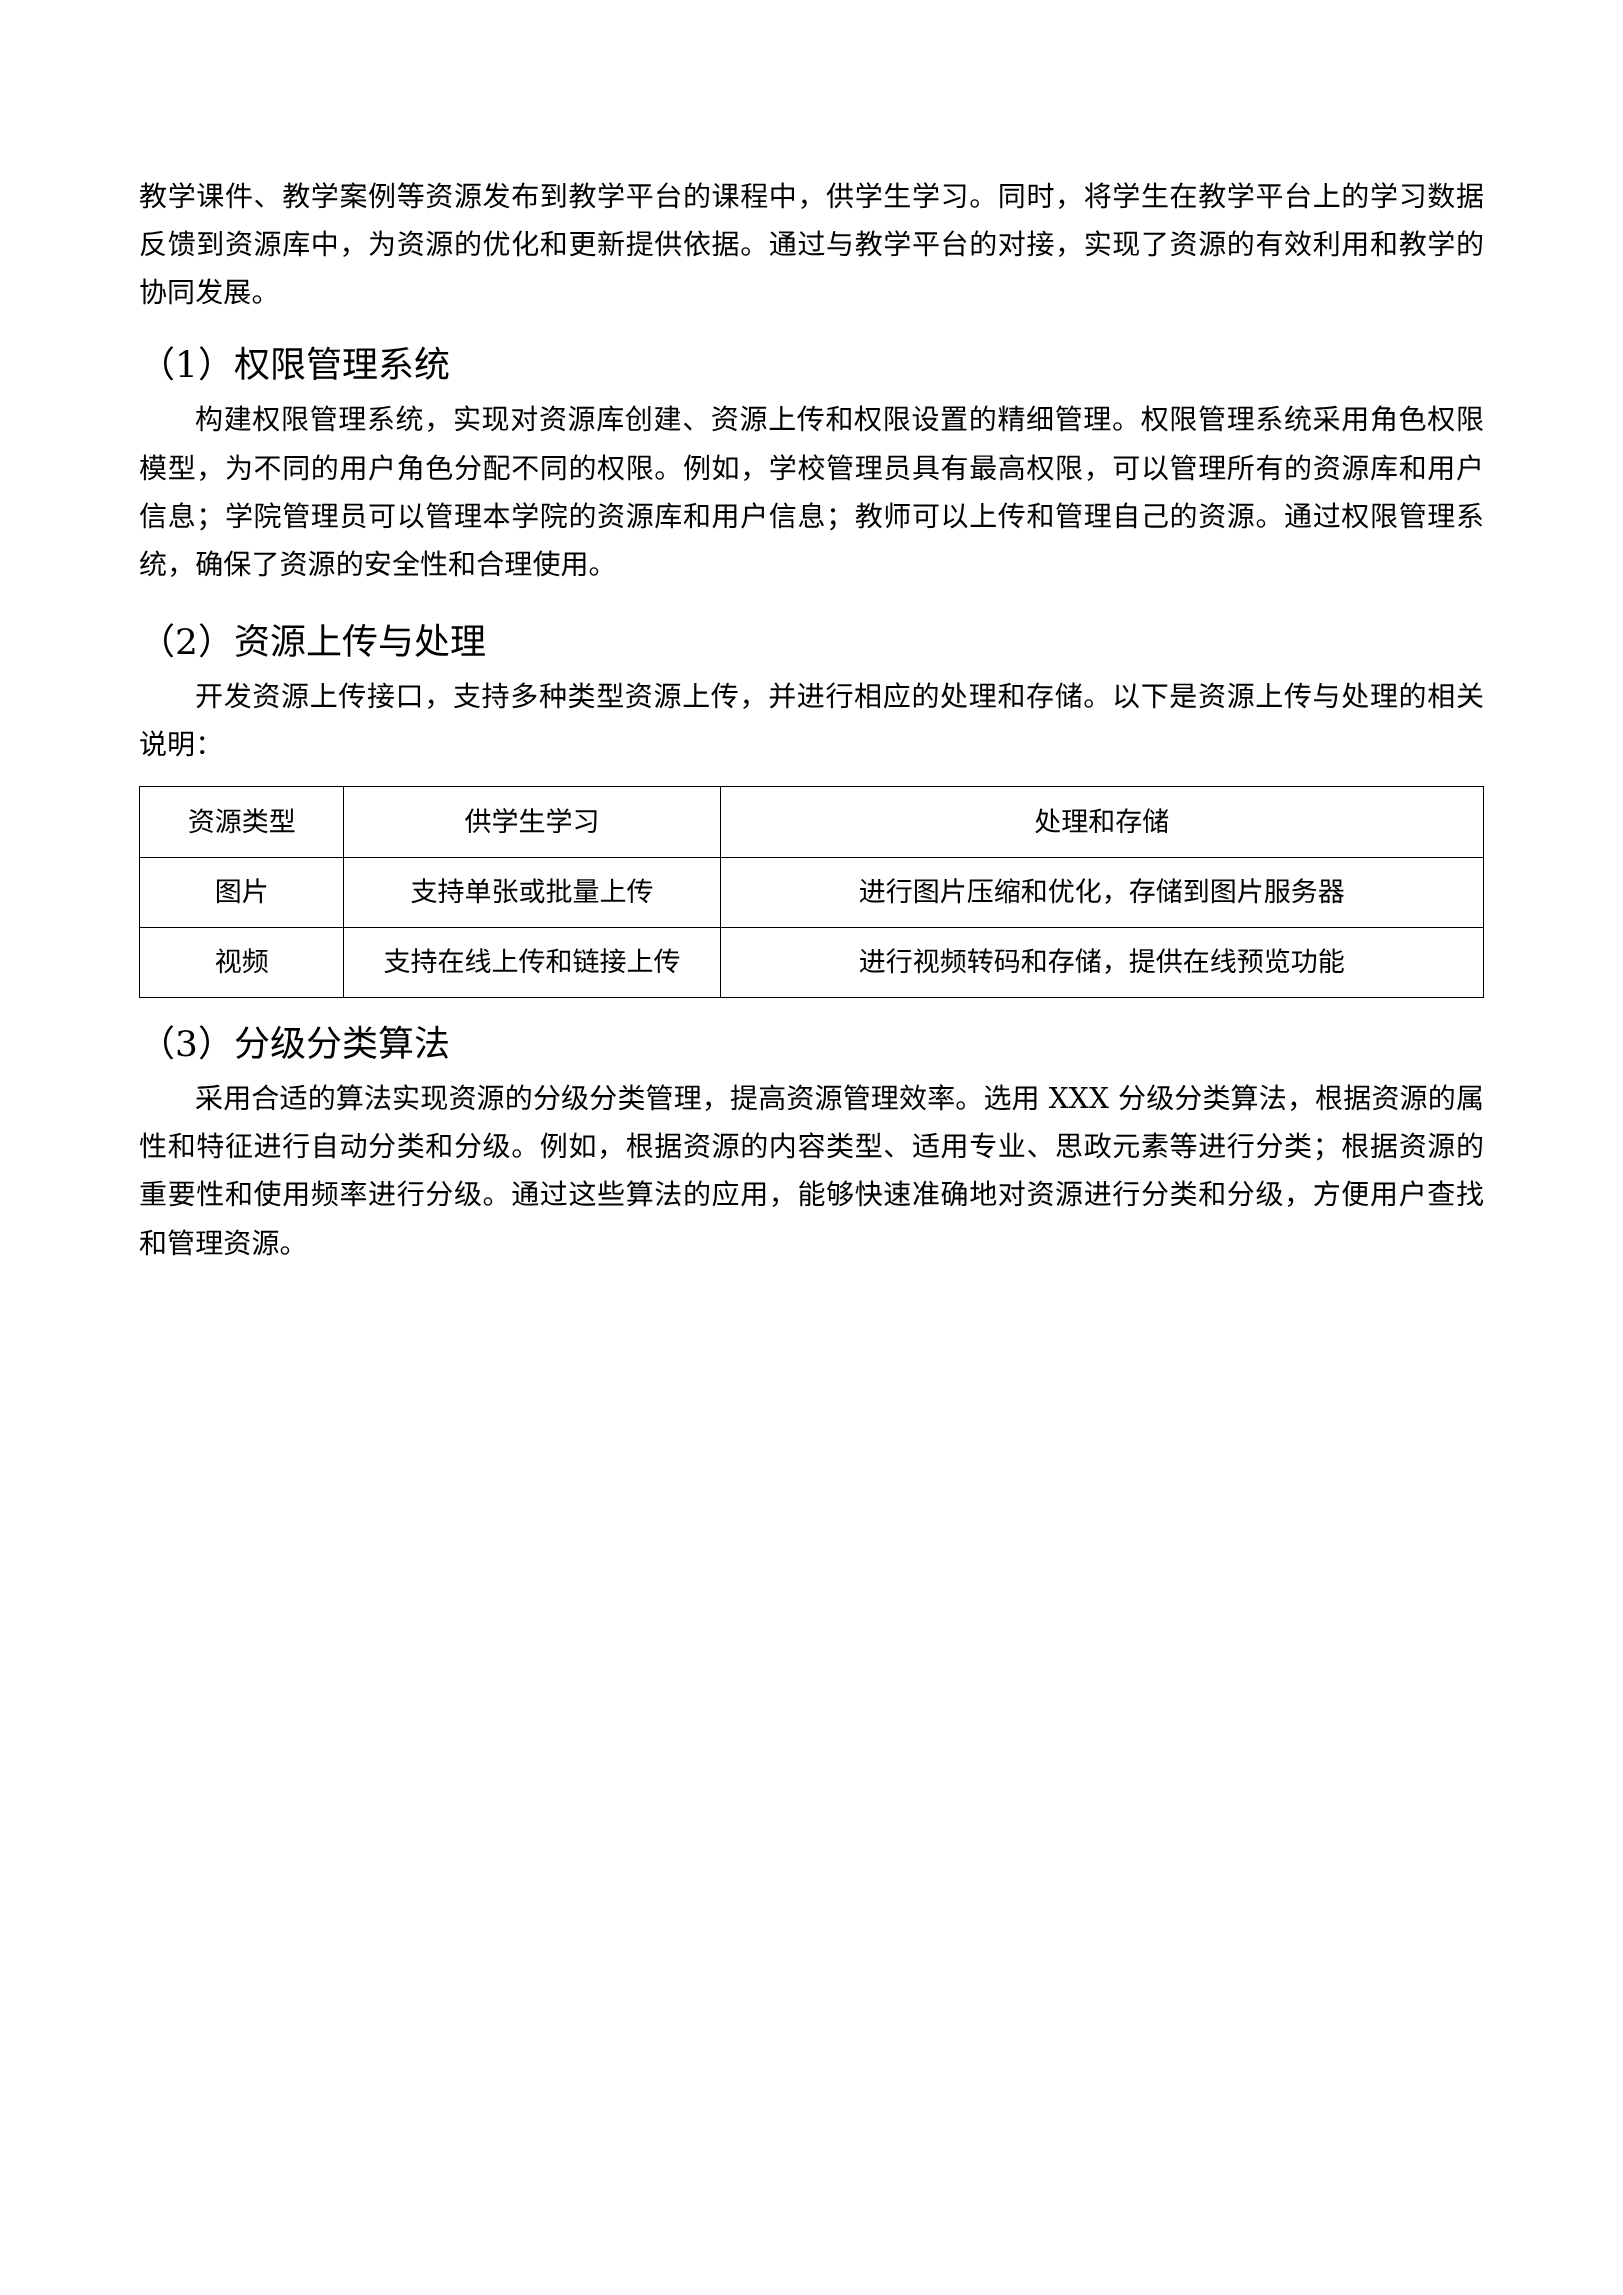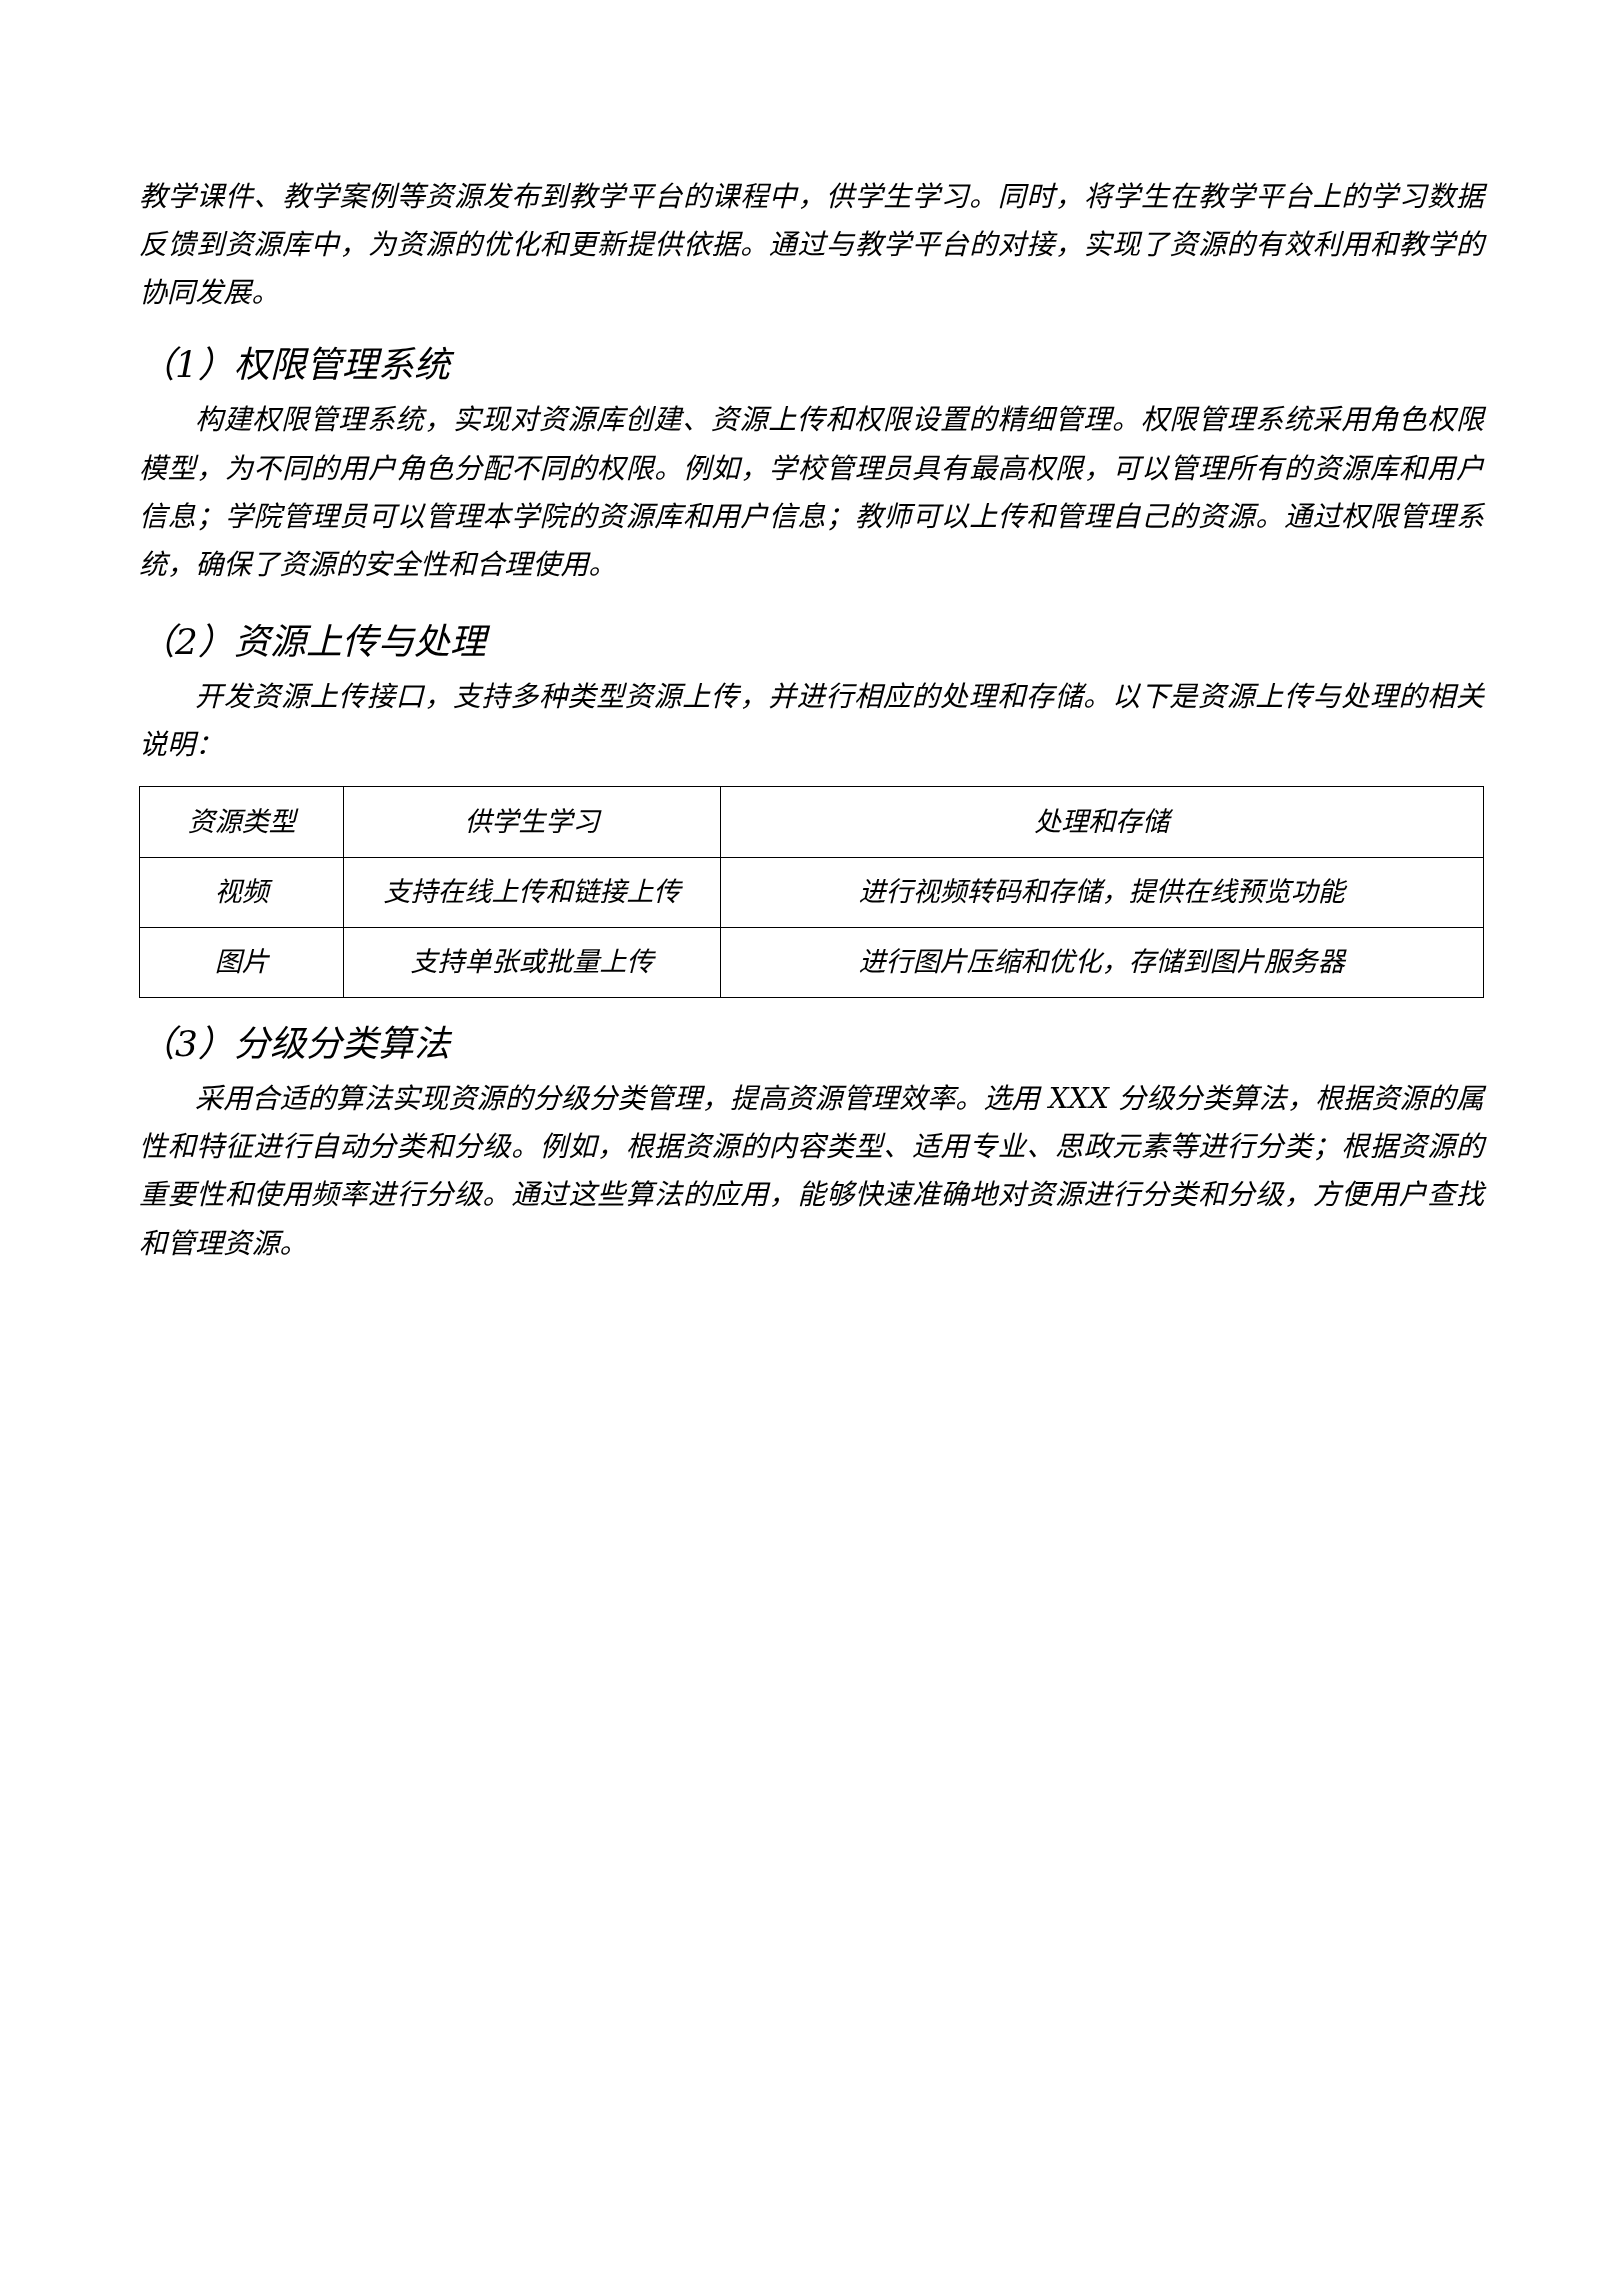--- a/index.html
+++ b/index.html
@@ -14,21 +14,20 @@
     font-family: "DejaVu Serif", "Liberation Serif", serif;
     color: #000000;
     -webkit-font-smoothing: antialiased;
   }
   .page {
     position: relative;
     box-sizing: border-box;
     width: 1623px;
     height: 2295px;
     padding: 173px 139px 0 139px;
-    font-style: italic;
   }
   .para {
     font-size: 28px;
     line-height: 1.72;
     text-align: justify;
     text-justify: inter-ideograph;
     margin: 0 0 3.9px 0;
     letter-spacing: 0.1px;
   }
   .para.indent {
@@ -96,28 +95,28 @@
     </colgroup>
     <thead>
       <tr>
         <th>资源类型</th>
         <th>供学生学习</th>
         <th>处理和存储</th>
       </tr>
     </thead>
     <tbody>
       <tr>
+        <td>图片</td>
+        <td>支持单张或批量上传</td>
+        <td>进行图片压缩和优化，存储到图片服务器</td>
+      </tr>
+      <tr>
         <td>视频</td>
         <td>支持在线上传和链接上传</td>
         <td>进行视频转码和存储，提供在线预览功能</td>
-      </tr>
-      <tr>
-        <td>图片</td>
-        <td>支持单张或批量上传</td>
-        <td>进行图片压缩和优化，存储到图片服务器</td>
       </tr>
     </tbody>
   </table>
 
   <p class="subheading">（3）分级分类算法</p>
 
   <p class="para indent">采用合适的算法实现资源的分级分类管理，提高资源管理效率。选用 XXX 分级分类算法，根据资源的属性和特征进行自动分类和分级。例如，根据资源的内容类型、适用专业、思政元素等进行分类；根据资源的重要性和使用频率进行分级。通过这些算法的应用，能够快速准确地对资源进行分类和分级，方便用户查找和管理资源。</p>
 
 </div>
 

